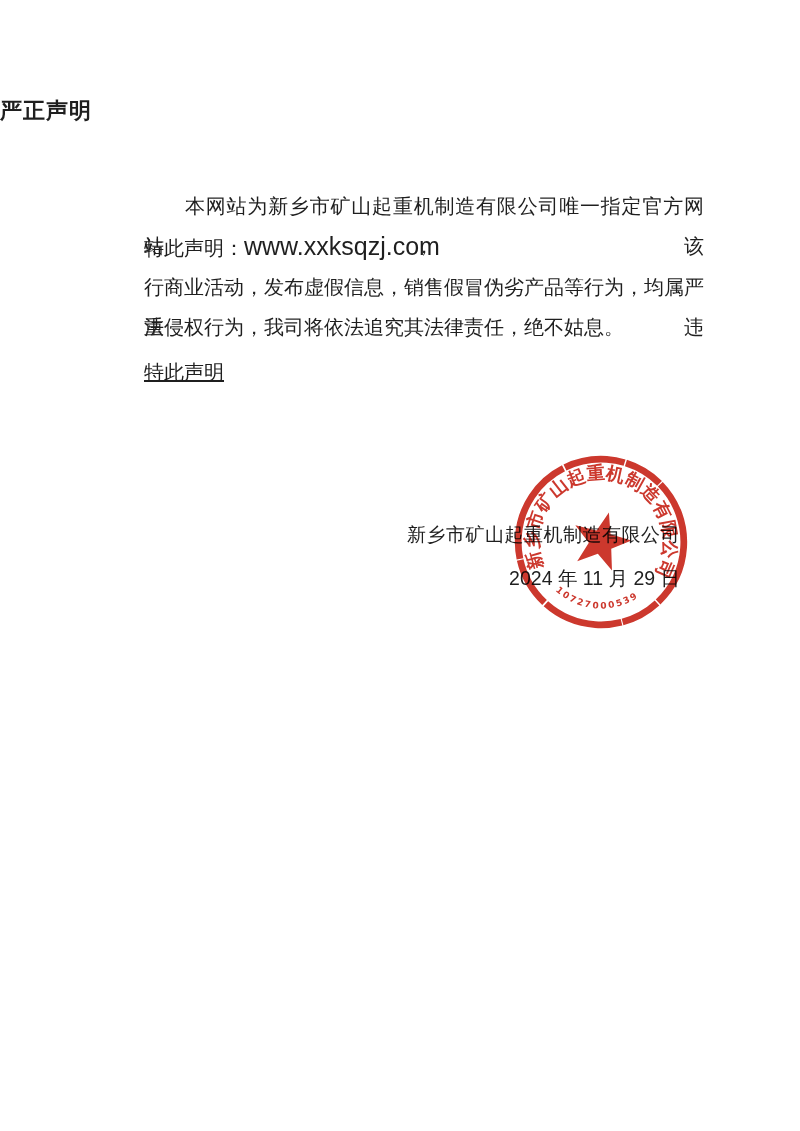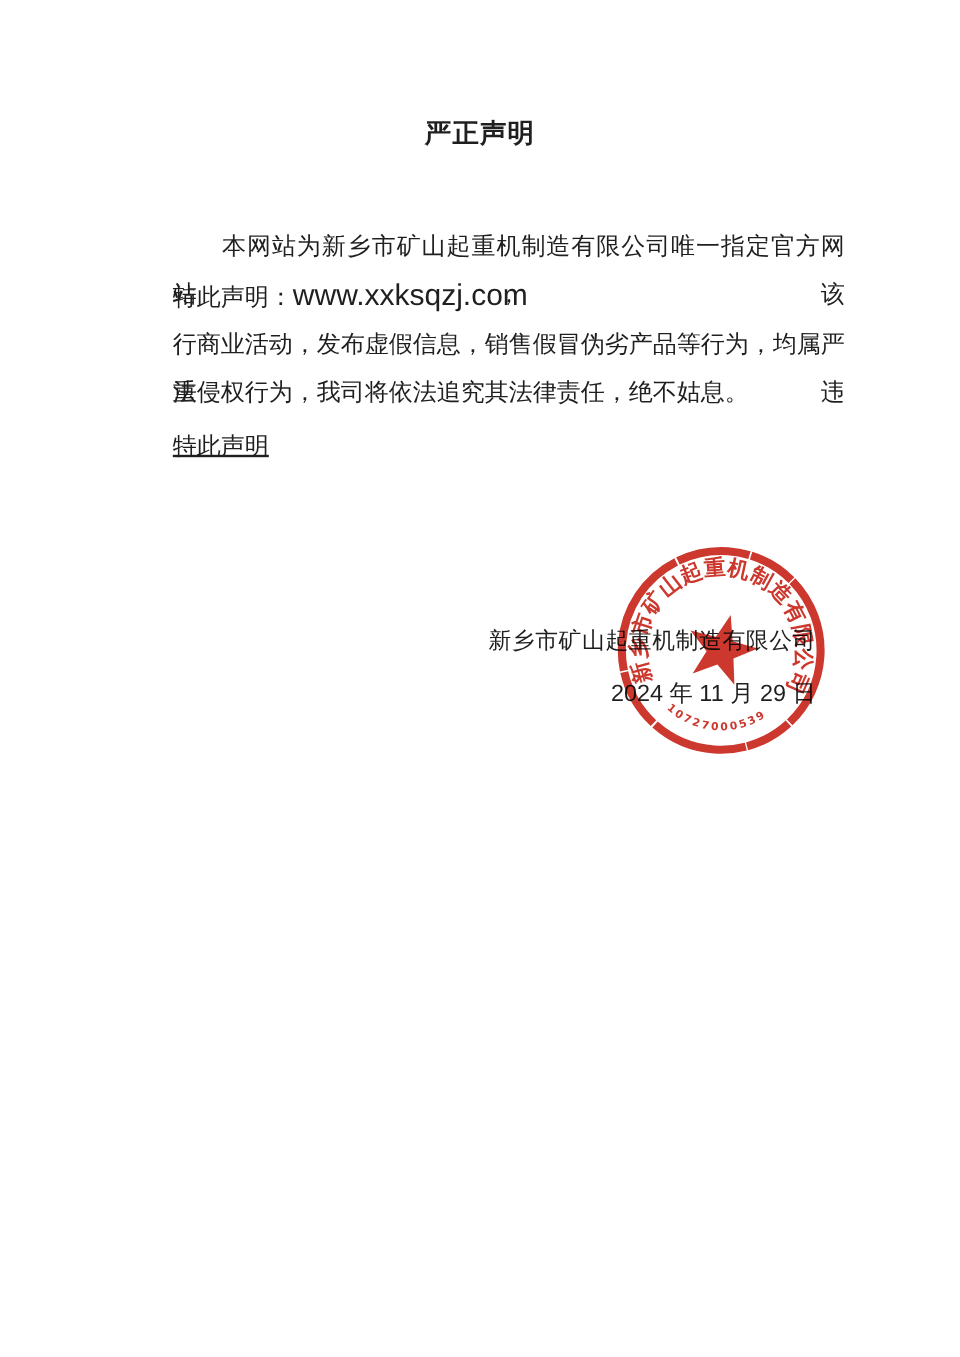--- a/index.html
+++ b/index.html
@@ -10,21 +10,21 @@
   .page {
     position: absolute; inset: 0;
     background: #ffffff;
     color: var(--ink);
     font-family: "Liberation Serif", "DejaVu Serif", serif;
   }
 
   .title {
     position: absolute;
     top: 96px; left: 0; width: 100%;
-    text-align: center;
+    text-align: left;
     font-size: 22px;
     font-weight: bold;
     letter-spacing: 1px;
   }
 
   .body-block {
     position: absolute;
     top: 186px; left: 120px; width: 560px;
     font-size: 20px;
     line-height: 40.3px;

